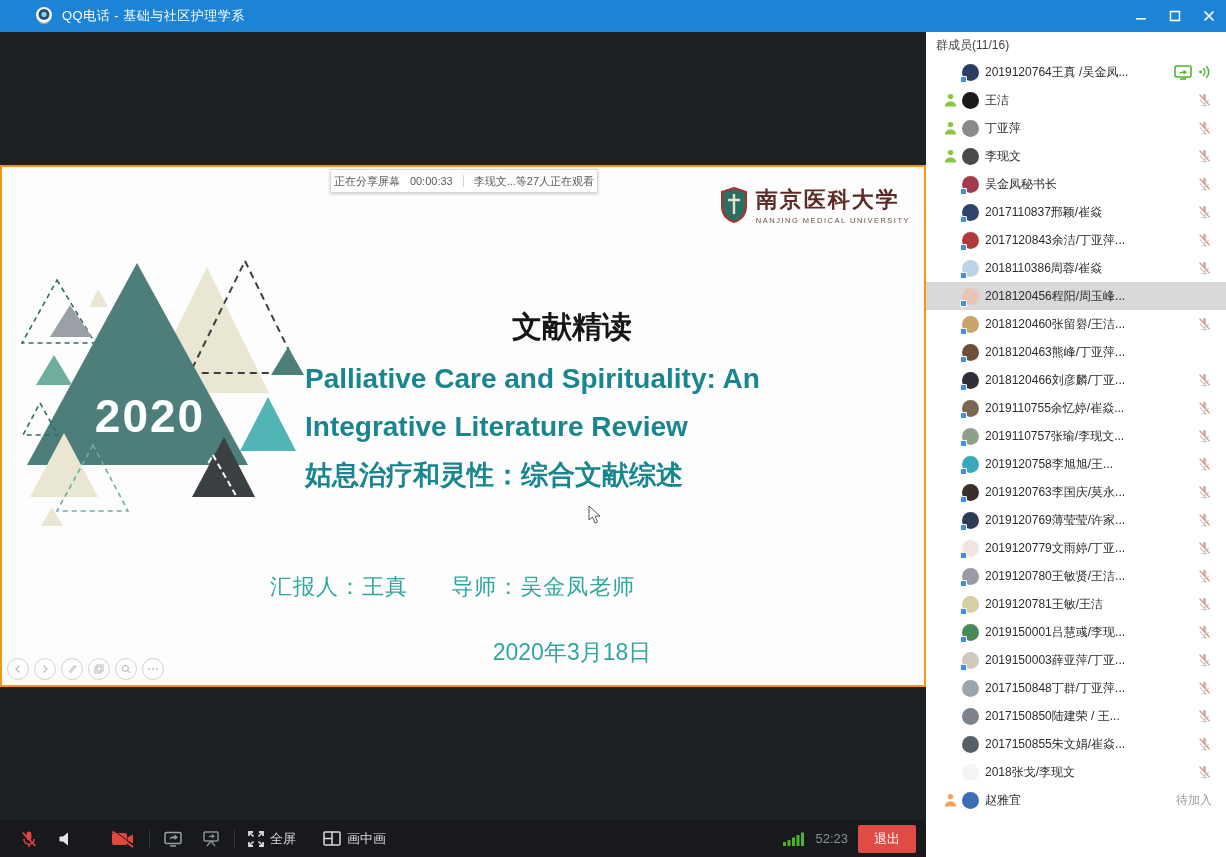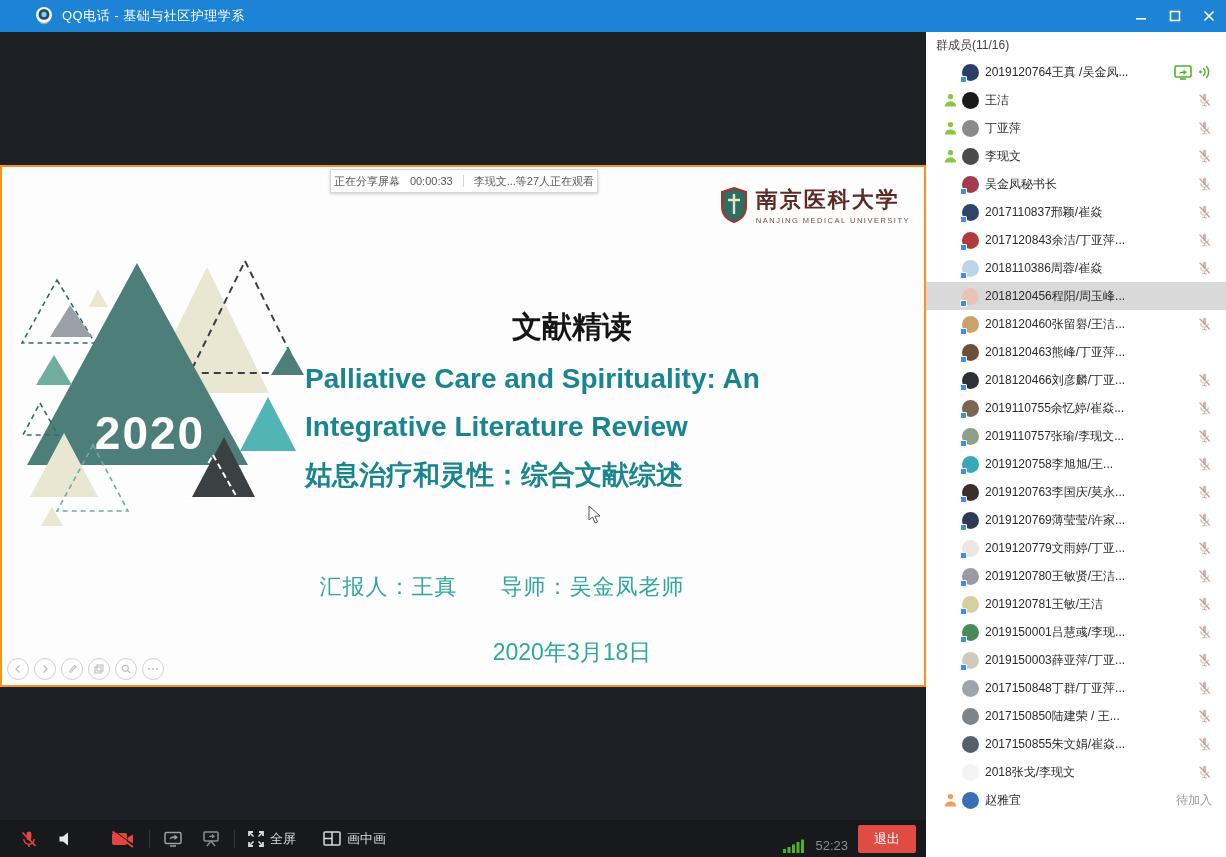--- a/index.html
+++ b/index.html
@@ -24,38 +24,38 @@
   .slide { position:absolute; left:0; top:133px; width:926px; height:522px; background:#fdfdfd; border:2px solid #f7941d; overflow:hidden; }
   .share-banner { position:absolute; left:328px; top:2px; width:268px; height:24px; background:#fff; border:1px solid #d8d8d8; box-shadow:0 1px 3px rgba(0,0,0,.2); display:flex; align-items:center; justify-content:center; gap:10px; font-size:11px; color:#5a5a5a; }
   .share-banner .sep { width:1px; height:12px; background:#d5d5d5; }
   .uni-logo { position:absolute; right:14px; top:18px; display:flex; align-items:center; gap:8px; }
   .uni-text-cn { font-size:22px; font-weight:bold; color:#5d2b26; letter-spacing:2px; font-family:"Liberation Serif","DejaVu Serif",serif; }
   .uni-text-en { font-size:7.5px; color:#6b5147; letter-spacing:1.5px; text-align:center; margin-top:1px; }
 
   .slide-title-cn { position:absolute; left:300px; top:140px; width:540px; text-align:center; font-size:30px; font-weight:bold; color:#161616; }
   .slide-title-en { position:absolute; left:303px; top:188px; width:560px; font-size:28px; line-height:48px; font-weight:bold; color:#19858f; }
   .slide-subtitle { position:absolute; left:303px; top:290px; font-size:27px; font-weight:bold; color:#19858f; }
-  .presenter-line { position:absolute; left:250px; top:405px; width:500px; text-align:center; font-size:22px; color:#2fa79f; letter-spacing:1px; }
+  .presenter-line { position:absolute; left:250px; top:405px; width:500px; text-align:left; font-size:22px; color:#2fa79f; letter-spacing:1px; }
   .presenter-line span { margin:0 18px; }
   .slide-date { position:absolute; left:300px; top:470px; width:540px; text-align:center; font-size:23px; color:#2fa79f; }
 
   .triangles { position:absolute; left:0; top:78px; }
-  .year-label { position:absolute; left:58px; top:222px; width:180px; text-align:center; font-size:46px; font-weight:bold; color:#fff; letter-spacing:2px;margin-top:17px; }
+  .year-label { position:absolute; left:58px; top:222px; width:180px; text-align:center; font-size:46px; font-weight:bold; color:#fff; letter-spacing:2px; }
 
   .nav-controls { position:absolute; left:5px; bottom:5px; display:flex; gap:5px; }
   .nav-circle { width:22px; height:22px; border-radius:50%; border:1px solid #d2d2d2; display:flex; align-items:center; justify-content:center; background:rgba(255,255,255,.6); }
   .nav-circle svg { display:block; }
 
   .cursor { position:absolute; left:586px; top:338px; }
 
   
   .call-toolbar { position:absolute; left:0; bottom:0; width:926px; height:37px; background:#17191c; display:flex; align-items:center; padding:0 10px; }
   .tool-btn { display:flex; align-items:center; justify-content:center; margin:0 9px; gap:6px; color:#d9d9d9; font-size:13px; cursor:default; }
   .tool-sep { width:1px; height:18px; background:#34383d; margin:0 4px; }
-  .toolbar-right { margin-left:auto; display:flex; align-items:flex-end; gap:10px; }
+  .toolbar-right { margin-left:auto; display:flex; align-items:center; gap:10px; }
   .duration { color:#8a8f94; font-size:13px; }
   .exit-btn { background:#e04b43; color:#fff; font-size:13px; padding:5px 16px; border-radius:2px; }
 
   
   .sidebar { flex:1; background:#ffffff; display:flex; flex-direction:column; overflow:hidden; }
   .sidebar-header { flex:0 0 26px; display:flex; align-items:center; padding-left:10px; font-size:12px; color:#3f3f3f; }
   .member-list { flex:1; overflow:hidden; }
   .member-row { height:28px; display:flex; align-items:center; font-size:12px; color:#2b2b2b; position:relative; }
   .member-row.highlighted { background:#d9d9d9; }
   .person-slot { width:24px; margin-left:12px; display:flex; align-items:center; justify-content:center; }

